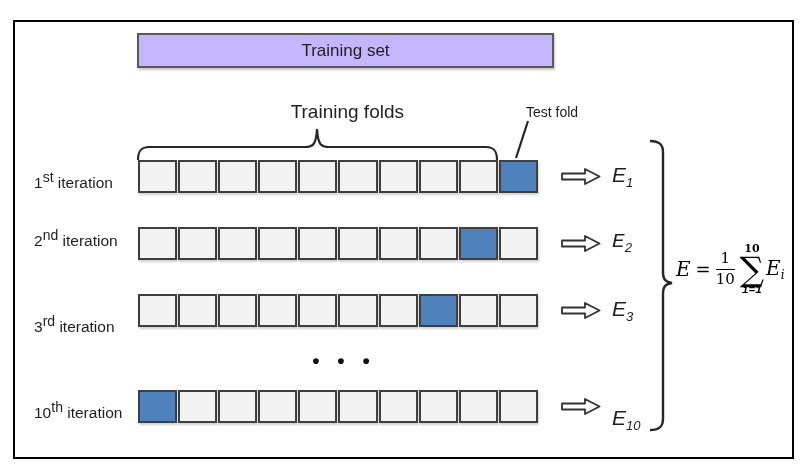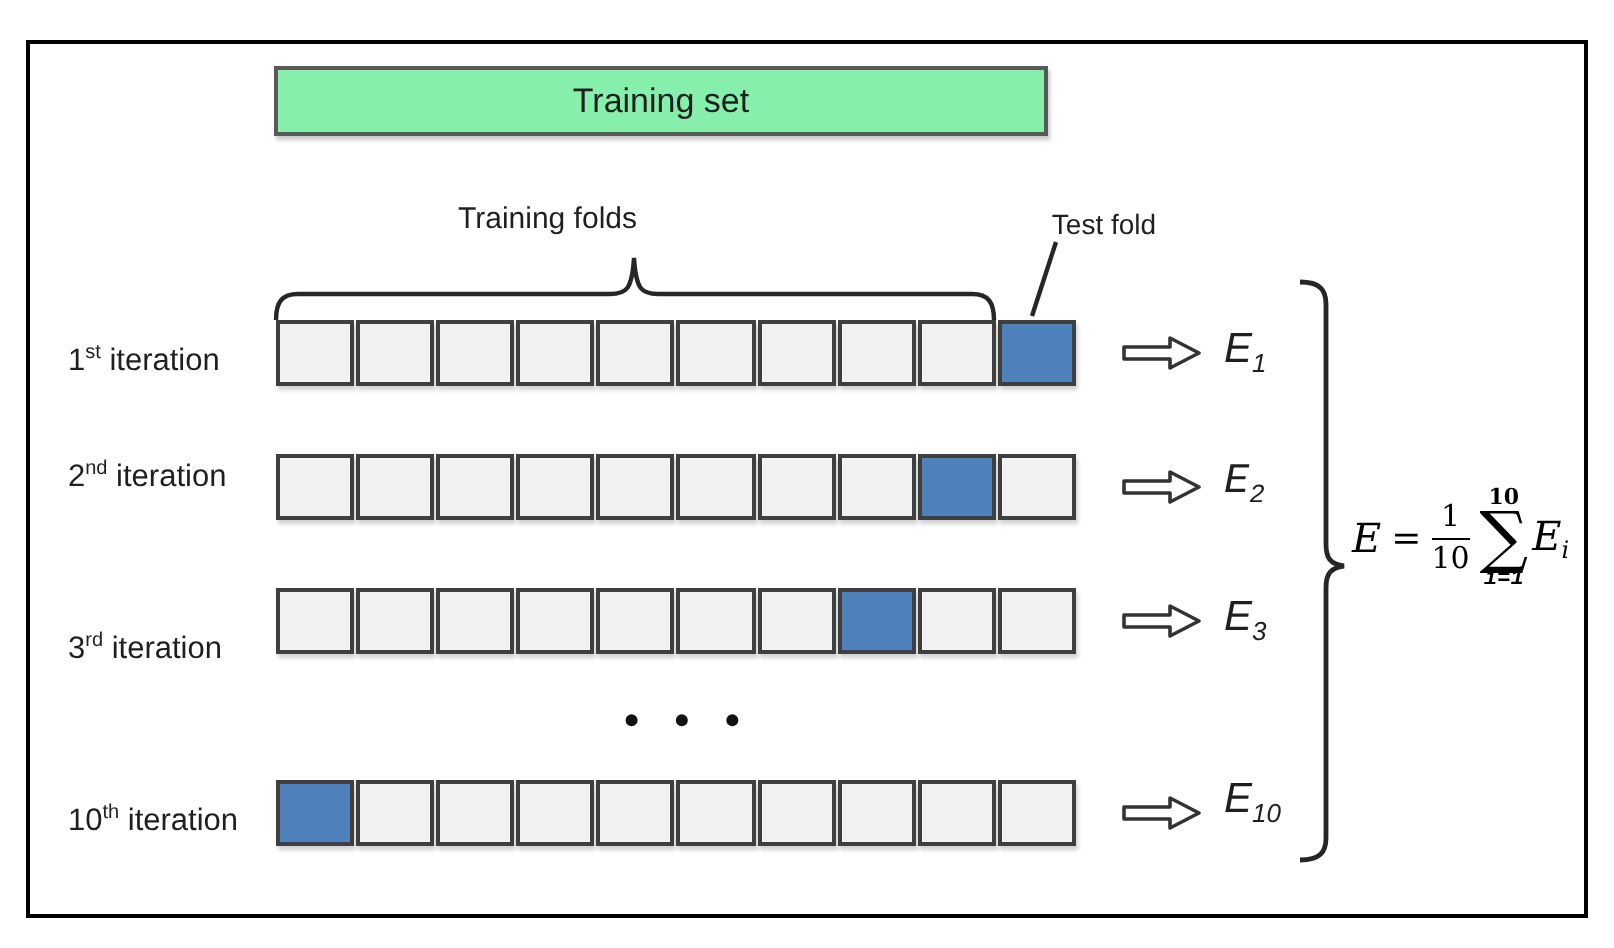--- a/index.html
+++ b/index.html
@@ -1,23 +1,23 @@
 <!DOCTYPE html>
 <html style="--fold-fill: #f2f2f2; --fold-border: #3f3f3f; --test-fill: #4f81bd;"><head>
 <meta charset="utf-8">
 <style>
   html,body{margin:0;padding:0;background:#fff;}
   body{width:807px;height:474px;position:relative;font-family:"Liberation Sans",sans-serif;color:#1f1f1f;overflow:hidden;}
   .frame{position:absolute;left:13px;top:20px;width:781px;height:439px;border:2px solid #000;background:#fff;box-sizing:border-box;}
-  .training-set-box{position:absolute;left:137px;top:33px;width:387px;height:35px;background:#86efac;border:2px solid #595959;box-sizing:border-box;display:flex;align-items:center;justify-content:center;font-size:17px;box-shadow:1px 2px 2px rgba(0,0,0,0.22);}
+  .training-set-box{position:absolute;left:137px;top:33px;width:417px;height:35px;background:#c4b5fd;border:2px solid #595959;box-sizing:border-box;display:flex;align-items:center;justify-content:center;font-size:17px;box-shadow:1px 2px 2px rgba(0,0,0,0.22);}
   .lbl{position:absolute;white-space:nowrap;}
-  .training-folds-label{left:229px;top:101px;width:140px;text-align:left;font-size:15px;}
+  .training-folds-label{left:264px;top:101px;width:140px;text-align:right;font-size:19px;}
   .test-fold-label{left:514px;top:104px;width:76px;text-align:center;font-size:14px;}
   .iter-label{position:absolute;left:34px;height:22px;line-height:22px;font-size:15.5px;white-space:nowrap;}
-  .iter-label sup{font-size:10px;}
+  .iter-label sup{font-size:14px;}
   .fold-row{position:absolute;left:138px;width:400px;height:33px;display:flex;gap:1px;box-sizing:border-box;}
   .cell{flex:1;background:var(--fold-fill,#f2f2f2);border:2px solid var(--fold-border,#3f3f3f);box-sizing:border-box;box-shadow:1px 2px 2px rgba(0,0,0,0.18);}
   .cell.test{background:var(--test-fill,#4f81bd);}
   .arrow-host{position:absolute;left:561px;width:40px;height:17px;}
   .e-label{position:absolute;left:612px;font-style:italic;font-size:21px;white-space:nowrap;text-align:center;}
   .e-label sub{font-size:13px;font-style:italic;}
   .ellipsis{position:absolute;left:304px;top:349px;width:80px;text-align:center;font-size:21px;font-weight:bold;letter-spacing:6px;color:#111;}
   .overlay{position:absolute;left:0;top:0;width:807px;height:474px;pointer-events:none;}
   .formula{position:absolute;left:676px;top:243px;display:flex;align-items:center;font-family:"DejaVu Serif",serif;color:#000;}
   .f-var{font-style:italic;font-size:20px;}
@@ -109,21 +109,21 @@
       <div class="cell"></div>
       <div class="cell"></div>
       <div class="cell"></div>
       <div class="cell"></div>
       <div class="cell"></div>
       <div class="cell"></div>
     </div>
     <div class="arrow-host" style="top: 397.5px;"><svg width="40" height="17" viewBox="0 0 40 17">
         <polygon points="1,5.5 24,5.5 24,1 38.5,8.5 24,16 24,11.5 1,11.5" fill="#ffffff" stroke="#333333" stroke-width="1.8" stroke-linejoin="round"></polygon>
       </svg></div>
-    <div class="e-label" style="top: 388px;"><span>E</span><sub>10</sub></div>
+    <div class="e-label" style="top: 406px;"><span>E</span><sub>10</sub></div>
   </div>
 
 <div class="ellipsis">• • •</div>
 
 <div class="formula">
   <span class="f-var">E</span>
   <span class="f-eq">=</span>
   <span class="frac">
     <span>1</span>
     <span class="bar"></span>

